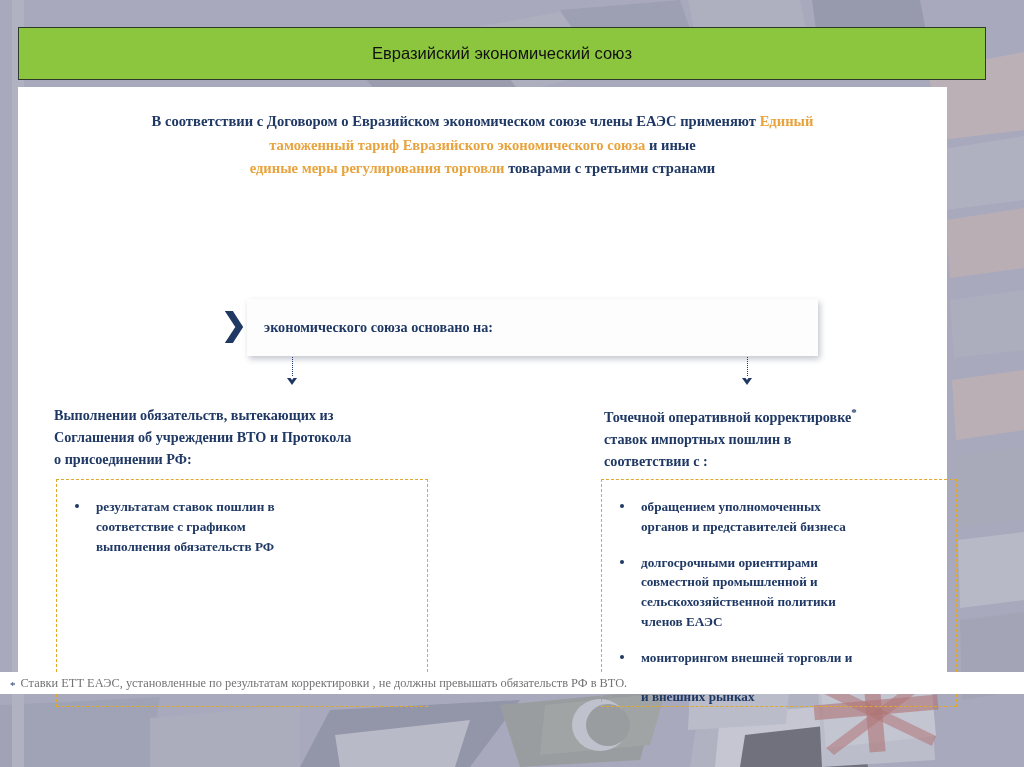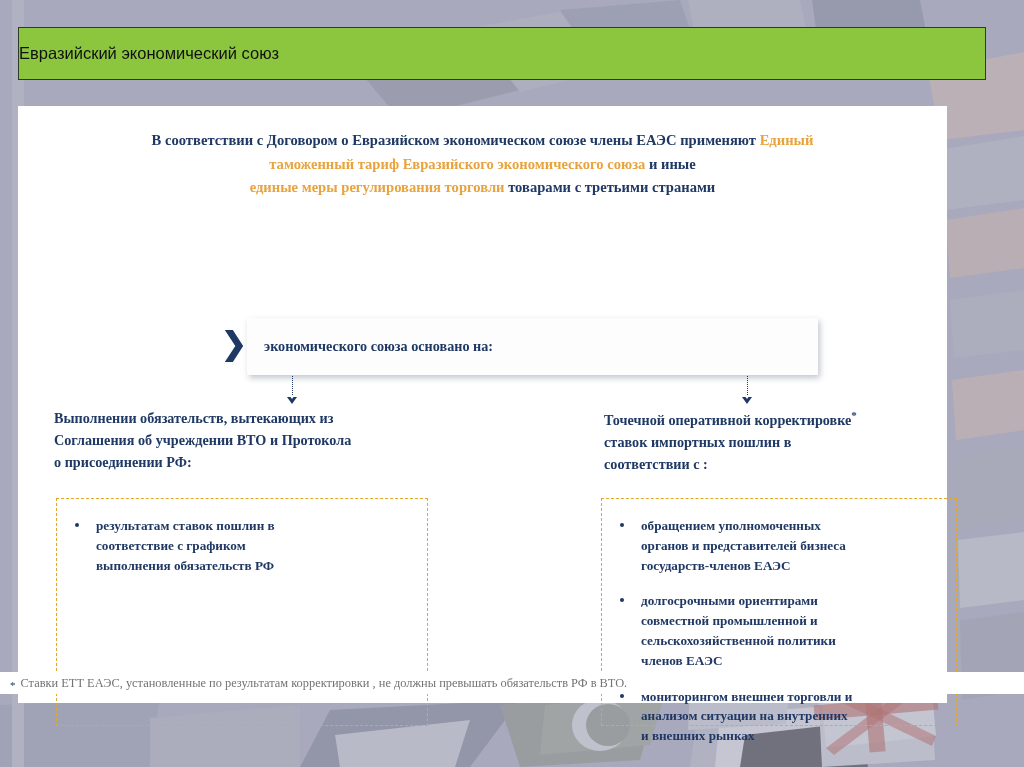--- a/index.html
+++ b/index.html
@@ -29,35 +29,36 @@
     position: absolute;
     left: 18px;
     top: 27px;
     width: 968px;
     height: 53px;
     background: #8cc63e;
     border: 1.5px solid #2d3a2a;
     z-index: 5;
     display: flex;
     flex-direction: column;
+    align-items: center;
     justify-content: center;
     font-family: "Liberation Sans", sans-serif;
   }
   #title-banner .line {
     font-size: 16.5px;
     color: #111111;
     line-height: 1.45;
     white-space: nowrap;
   }
 
   
   #content-panel {
     position: absolute;
     left: 18px;
-    top: 106px;
+    top: 87px;
     width: 929px;
     height: 597px;
     background: #ffffff;
     z-index: 5;
   }
 
   
   #intro {
     position: absolute;
     left: 0;
@@ -140,20 +141,21 @@
   #connector-right { left: 723px; top: 270px; }
 
   
   .col-heading {
     position: absolute;
     font-weight: bold;
     font-size: 14.2px;
     line-height: 1.55;
     color: #1f3864;
     z-index: 6;
+    margin-top: 16px;
   }
   #heading-left  { left: 36px;  top: 301px; width: 470px; }
   #heading-right { left: 586px; top: 301px; width: 350px; }
   .col-heading .line { display: block; }
   .col-heading sup { font-size: 11px; }
 
   
   .bullet-box {
     position: absolute;
     border: 1.6px dashed #e0a92e;
@@ -305,21 +307,20 @@
       </li>
     </ul>
   </div>
 
   <div class="bullet-box" id="bullets-right">
     <ul>
       <li>
         <span class="dot"></span>
         <span class="line">обращением уполномоченных</span>
         <span class="line">органов и представителей бизнеса</span>
-        <span class="line">государств-членов ЕАЭС</span>
       </li>
       <li>
         <span class="dot"></span>
         <span class="line">долгосрочными ориентирами</span>
         <span class="line">совместной промышленной и</span>
         <span class="line">сельскохозяйственной политики</span>
         <span class="line">членов ЕАЭС</span>
       </li>
       <li>
         <span class="dot"></span>

